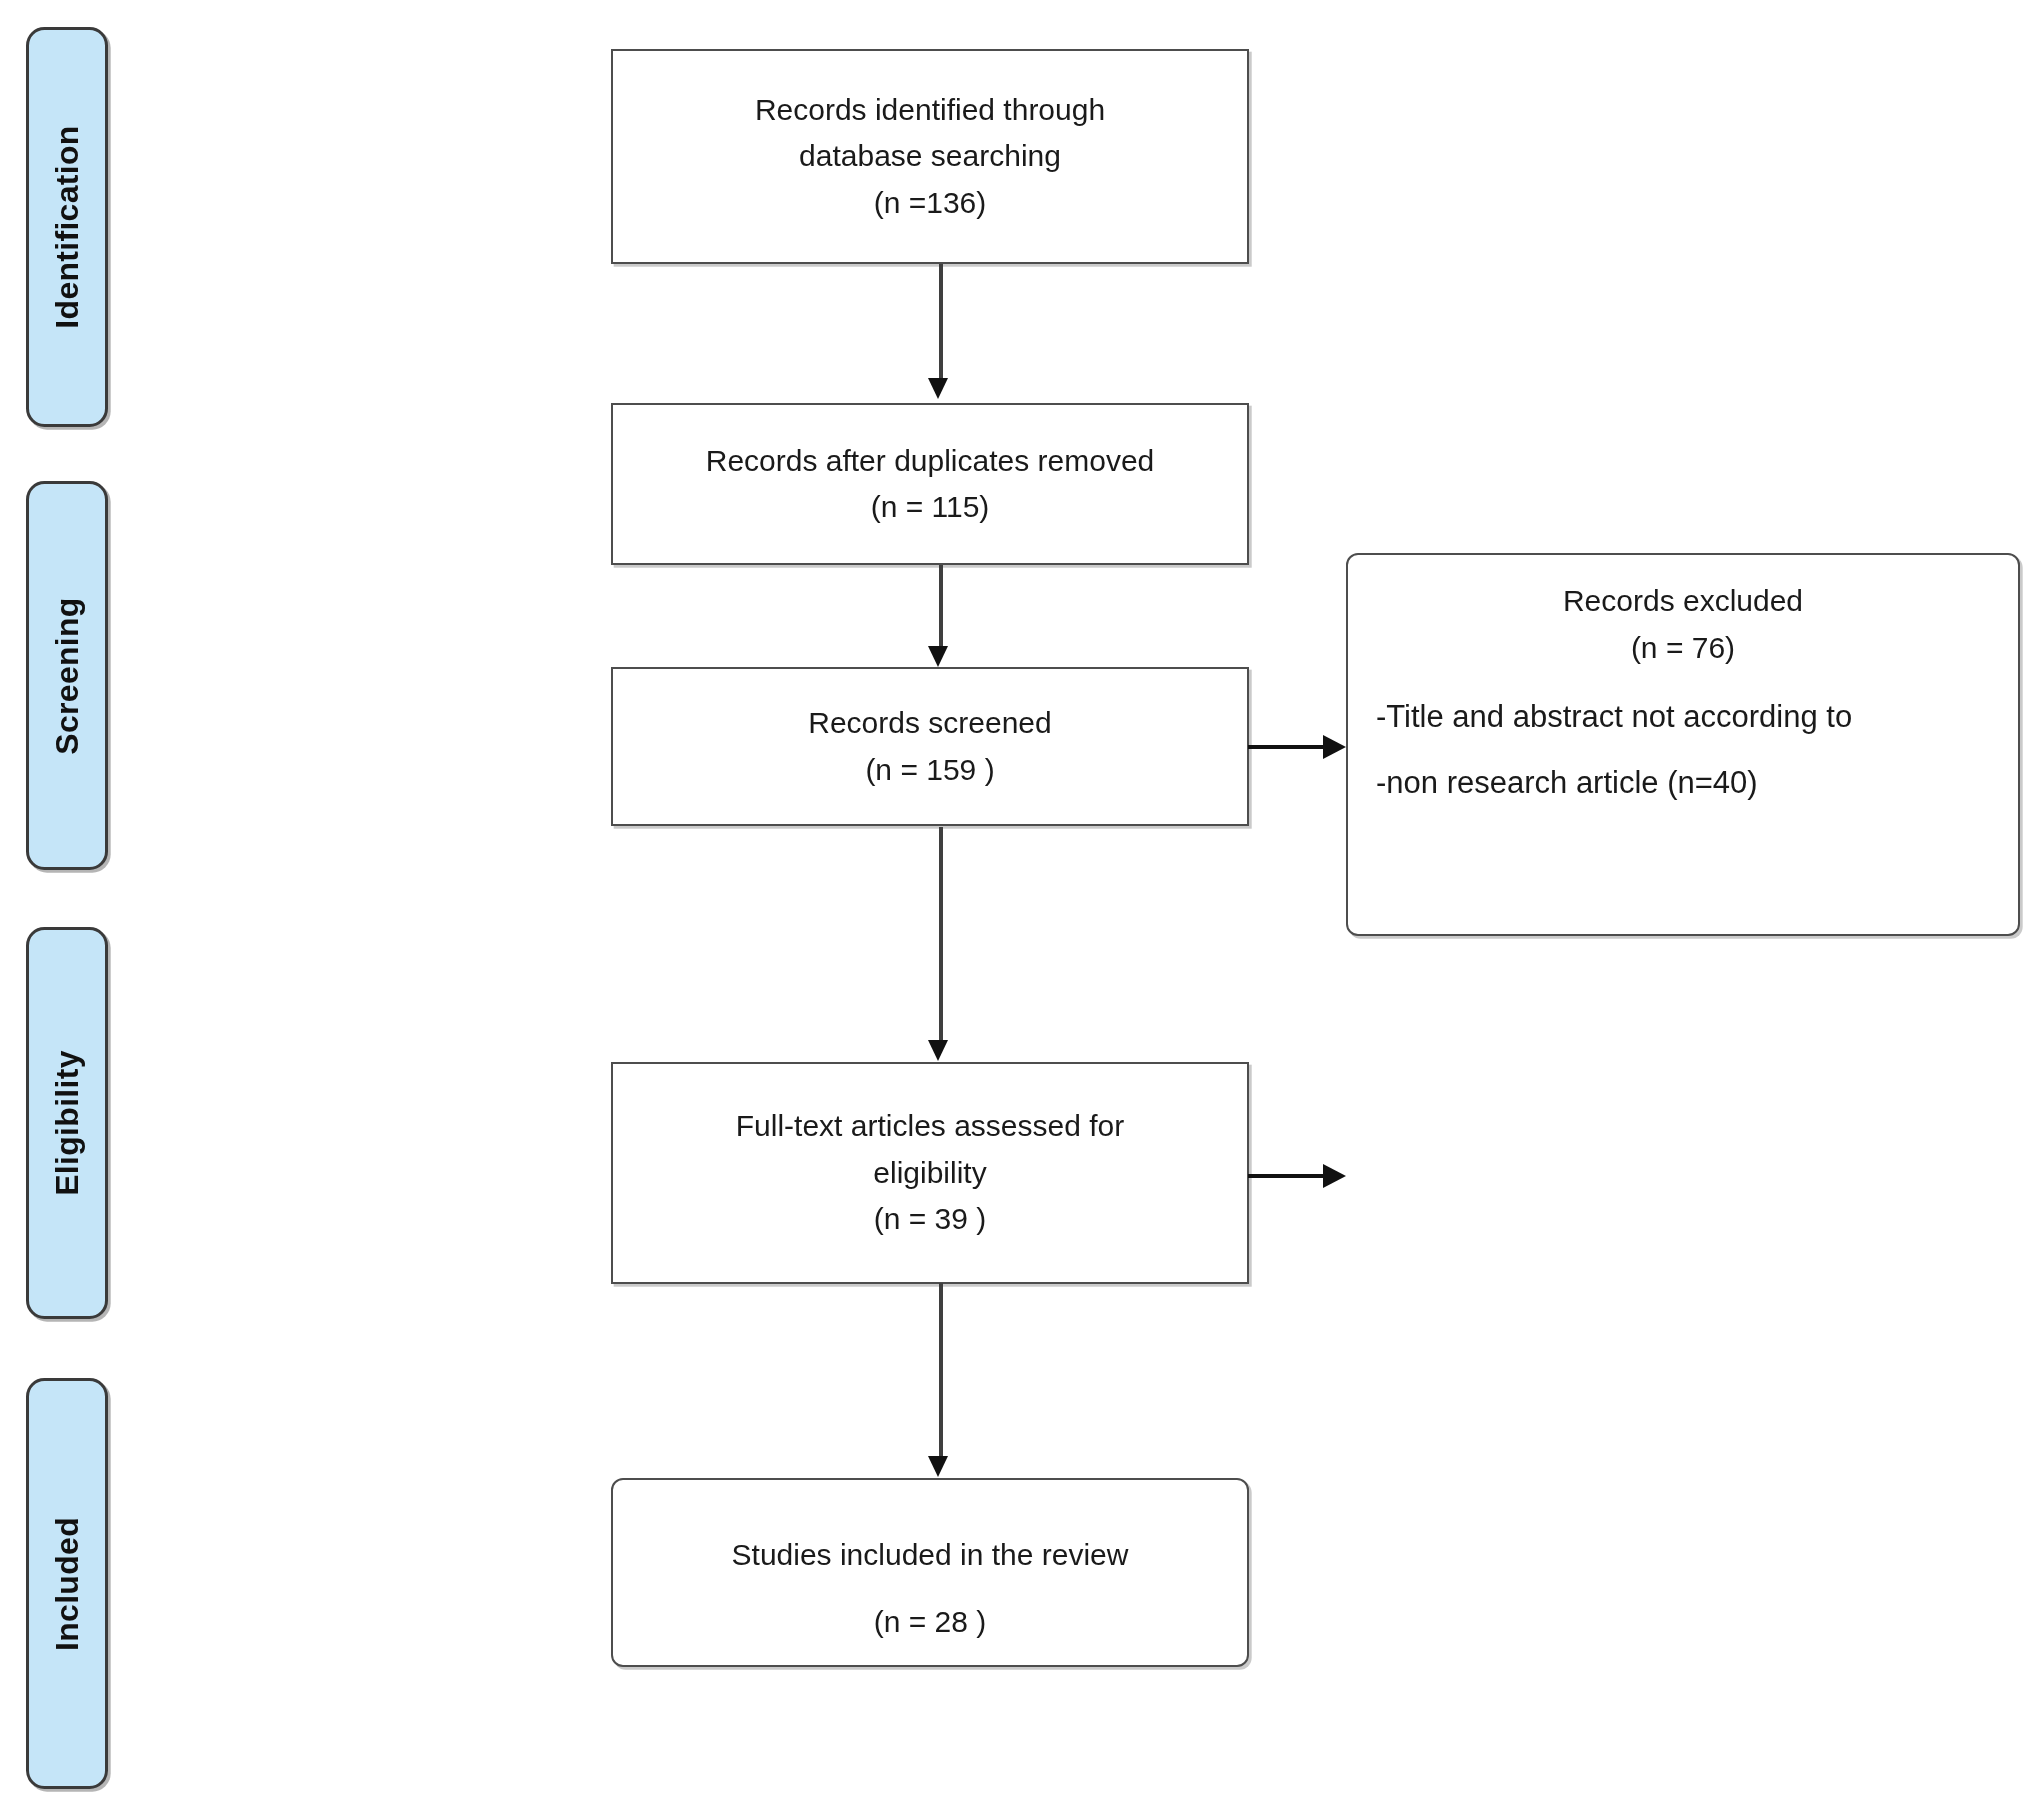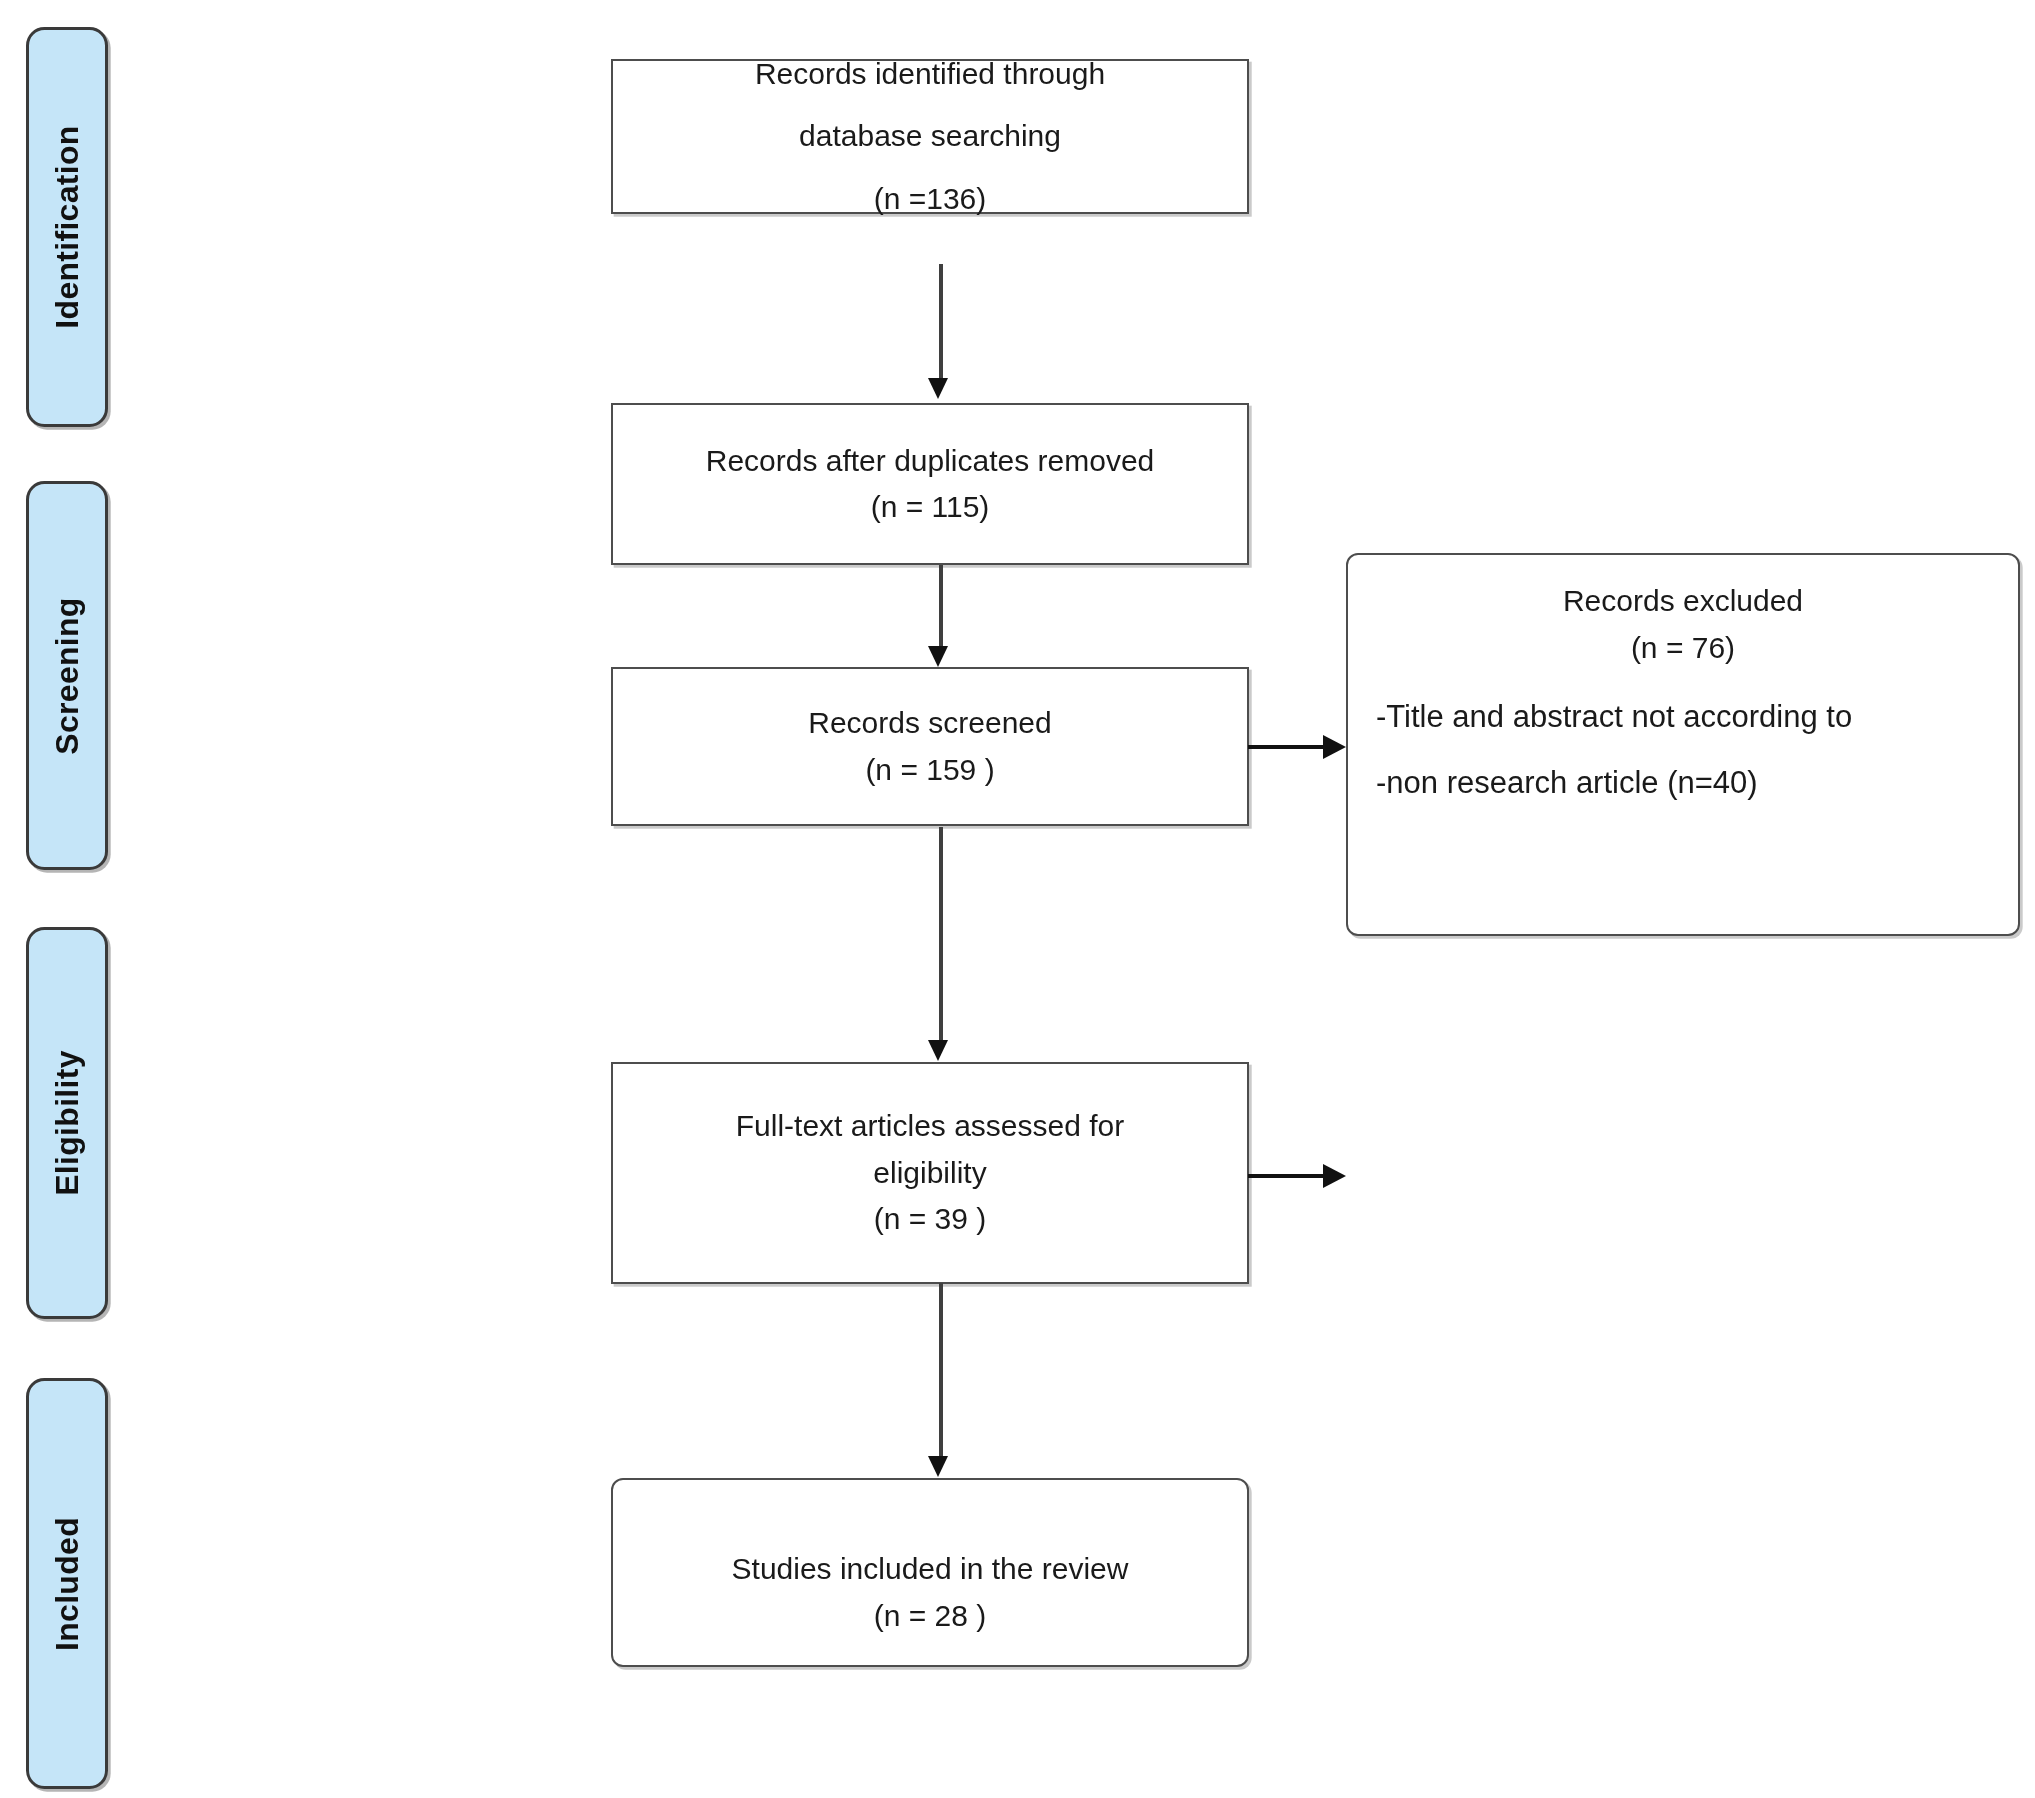--- a/index.html
+++ b/index.html
@@ -89,21 +89,21 @@
   </div>
 
   <div class="stage" style="left:26px;top:927px;width:82px;height:392px;">
     <span class="stage-label">Eligibility</span>
   </div>
 
   <div class="stage" style="left:26px;top:1378px;width:82px;height:411px;">
     <span class="stage-label">Included</span>
   </div>
 
-  <div class="box" style="left:611px;top:59px;width:638px;height:155px;gap:16px;">
+  <div class="box" style="left:611px;top:49px;width:638px;height:215px;">
     <div class="line l-center">Records identified through</div>
     <div class="line l-center">database searching</div>
     <div class="line l-center">(n =136)</div>
   </div>
 
   <div class="vline" style="left:939px;top:264px;height:115px;"></div>
   <div class="arrow-down" style="left:928px;top:378px;"></div>
 
   <div class="box" style="left:611px;top:403px;width:638px;height:162px;">
     <div class="line l-center">Records after duplicates removed</div>
@@ -139,19 +139,19 @@
     <div class="line l-center">(n =  39 )</div>
   </div>
 
   <div class="hline" style="left:1248px;top:1174px;width:76px;"></div>
   <div class="arrow-right" style="left:1323px;top:1164px;"></div>
 
 
   <div class="vline" style="left:939px;top:1283px;height:173px;"></div>
   <div class="arrow-down" style="left:928px;top:1456px;"></div>
 
-  <div class="box topalign" style="left:611px;top:1478px;width:638px;height:189px;padding-top:66px;">
+  <div class="box topalign" style="left:611px;top:1478px;width:638px;height:189px;padding-top:52px;gap:20px;">
     <div class="line l-center">Studies included in the review</div>
     <div class="line l-center">(n = 28 )</div>
   </div>
 
 </div>
 
 
 </body></html>

